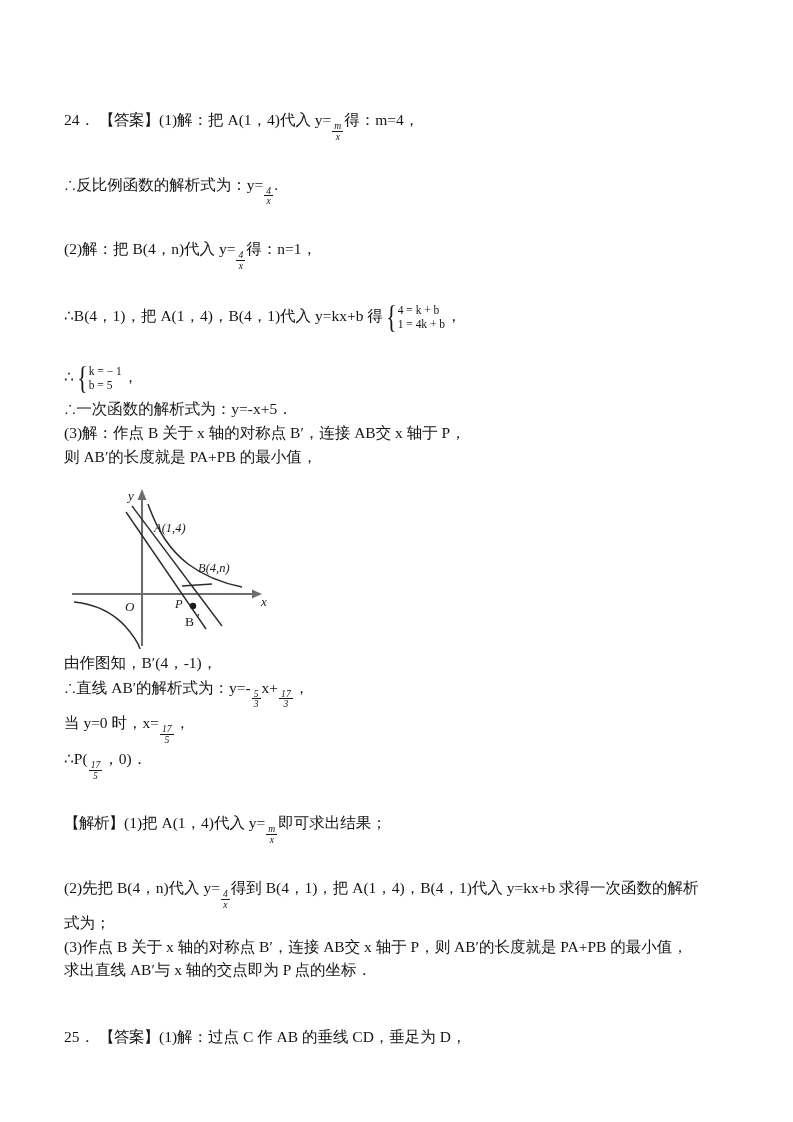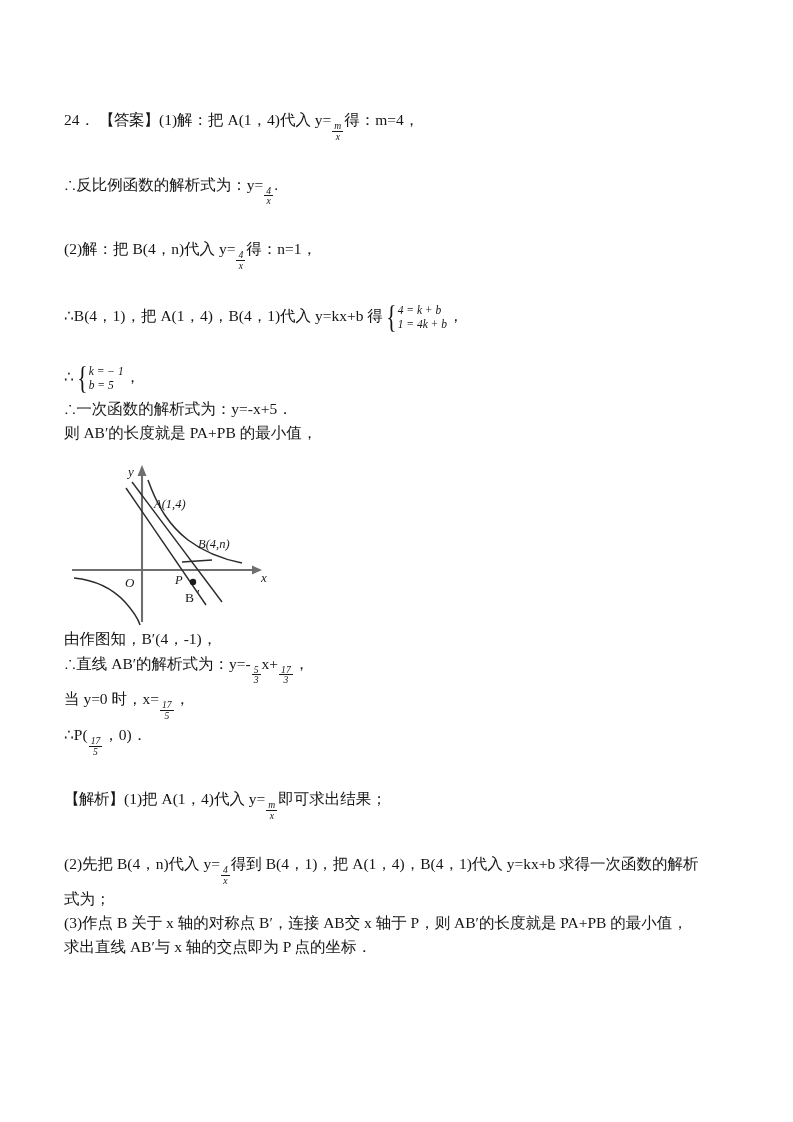--- a/index.html
+++ b/index.html
@@ -74,21 +74,20 @@
     font-size: 2.0em;
     line-height: 0.72;
     font-weight: 300;
     transform: scaleX(0.7);
     margin-right: -1px;
   }
   .sys .rows {
     display: inline-flex;
     flex-direction: column;
     font-size: 0.74em;
-    font-style: italic;
     line-height: 1.22;
     font-family: "Liberation Serif", serif;
   }
 
   
   .figure-wrap {
     position: relative;
     margin-top: 16px;
     margin-left: 6px;
     width: 210px;
@@ -138,20 +137,21 @@
           <span class="brace">{</span>
           <span class="rows">
             <span>k = − 1</span>
             <span>b = 5</span>
           </span>
         </span><span>，</span>
     </div>
 
     <div class="line gap-sm">∴一次函数的解析式为：y=-x+5．</div>
 
+    <div class="line gap-xs">(3)解：作点 B 关于 x 轴的对称点 B′，连接 AB交 x 轴于 P，</div>
     <div class="line gap-xs">则 AB′的长度就是 PA+PB 的最小值，</div>
 
     <div class="figure-wrap">
       <svg width="210" height="165" viewBox="0 0 210 165">
 
         <line x1="2" y1="110" x2="182" y2="110" stroke="#6e6e6e" stroke-width="2.1"></line>
         <polygon points="182,105.5 192,110 182,114.5" fill="#6e6e6e"></polygon>
 
         <line x1="72" y1="162" x2="72" y2="16" stroke="#6e6e6e" stroke-width="2.1"></line>
         <polygon points="67.5,16 72,5 76.5,16" fill="#6e6e6e"></polygon>
@@ -216,15 +216,18 @@
       <span>(2)先把 B(4，n)代入 y=</span><span class="frac">
           <span class="num">4</span>
           <span class="den">x</span>
         </span><span>得到 B(4，1)，把 A(1，4)，B(4，1)代入 y=kx+b 求得一次函数的解析</span>
     </div>
     <div class="line gap-xs">式为；</div>
 
     <div class="line gap-xs">(3)作点 B 关于 x 轴的对称点 B′，连接 AB交 x 轴于 P，则 AB′的长度就是 PA+PB 的最小值，</div>
     <div class="line gap-xs">求出直线 AB′与 x 轴的交点即为 P 点的坐标．</div>
 
+    <div class="line" style="margin-top:46px">
+      <span class="qnum">25．</span><span class="label-bracket">【答案】</span><span>(1)解：过点 C 作 AB 的垂线 CD，垂足为 D，</span>
+    </div>
 
   </div>
 </div>
 
 </body></html>

